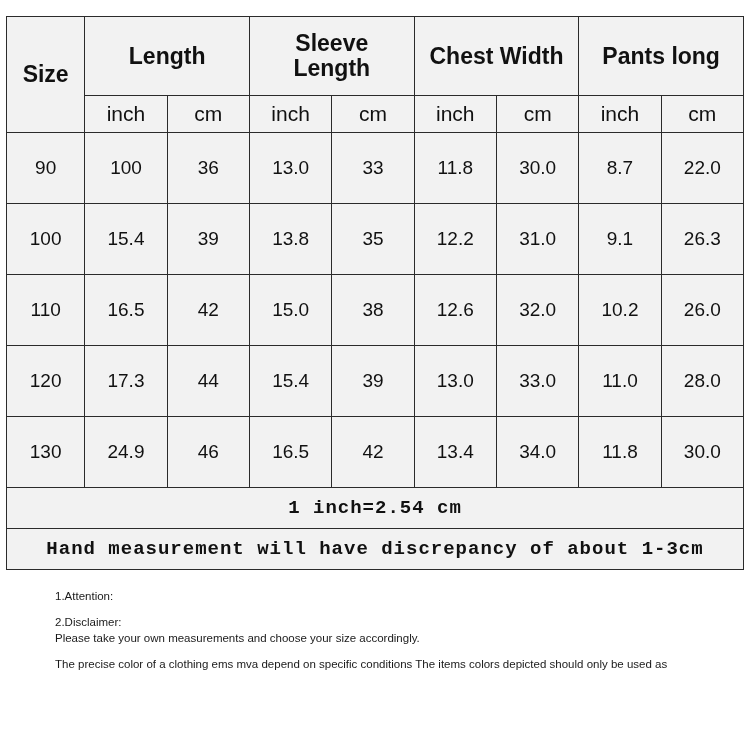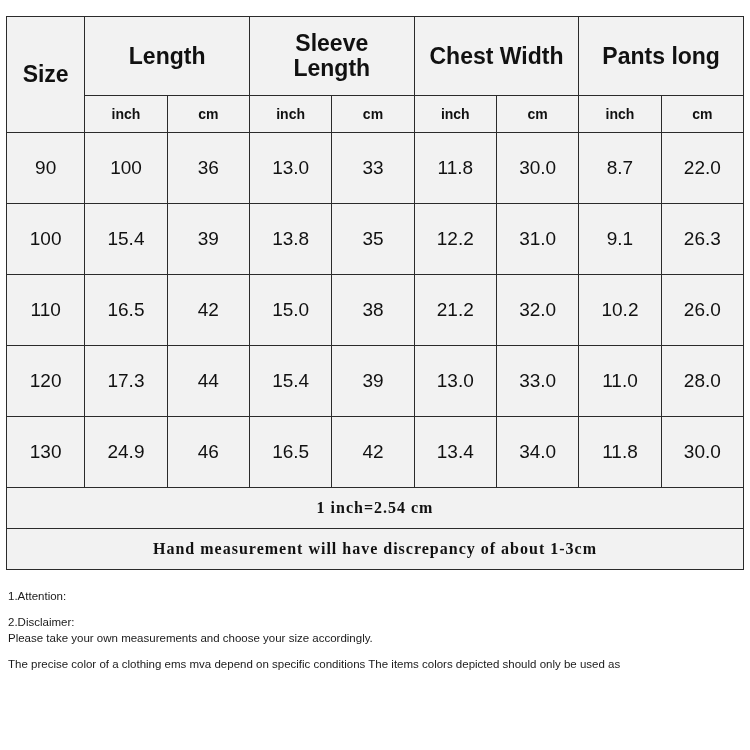--- a/index.html
+++ b/index.html
@@ -39,54 +39,55 @@
     background: #f2f2f2;
   }
   .hdr-main th {
     font-size: 23px;
     font-weight: bold;
     height: 74px;
     line-height: 1.08;
     padding: 2px 4px;
   }
   .hdr-sub td {
-    font-size: 14px;
-    font-weight: bold;
+    font-size: 21px;
+    font-weight: normal;
     height: 34px;
     padding: 1px 2px;
   }
   .body-row td {
     font-size: 19px;
     height: 66px;
     padding: 2px 18px;
     margin-left: 32px;
   }
   .note-row td {
-    font-size: 16px;
+    font-size: 19px;
     height: 34px;
-    font-family: Liberation Serif, serif;
+    font-family: Liberation Mono, monospace;
     letter-spacing: 1px;
     font-weight: bold;
     padding: 3px 12px;
   }
   .col-size { width: 78px; }
   .col-num { width: 82px; }
 
   .notes {
     padding: 18px 8px 0 8px;
     font-size: 11.5px;
     line-height: 1.45;
     color: #1a1a1a;
   }
   .note-block {
     margin-bottom: 9px;
   }
   .note-block .line {
     display: block;
     white-space: pre-wrap;
+    margin-left: 47px;
   }
 </style>
 </head>
 <body>
 
 <div class="page">
 
   <div class="table-wrap">
     <table class="size-table">
       <colgroup>
@@ -141,21 +142,21 @@
           <td>31.0</td>
           <td>9.1</td>
           <td>26.3</td>
         </tr>
         <tr class="body-row">
           <td>110</td>
           <td>16.5</td>
           <td>42</td>
           <td>15.0</td>
           <td>38</td>
-          <td>21.2</td>
+          <td>12.6</td>
           <td>32.0</td>
           <td>10.2</td>
           <td>26.0</td>
         </tr>
         <tr class="body-row">
           <td>120</td>
           <td>17.3</td>
           <td>44</td>
           <td>15.4</td>
           <td>39</td>

